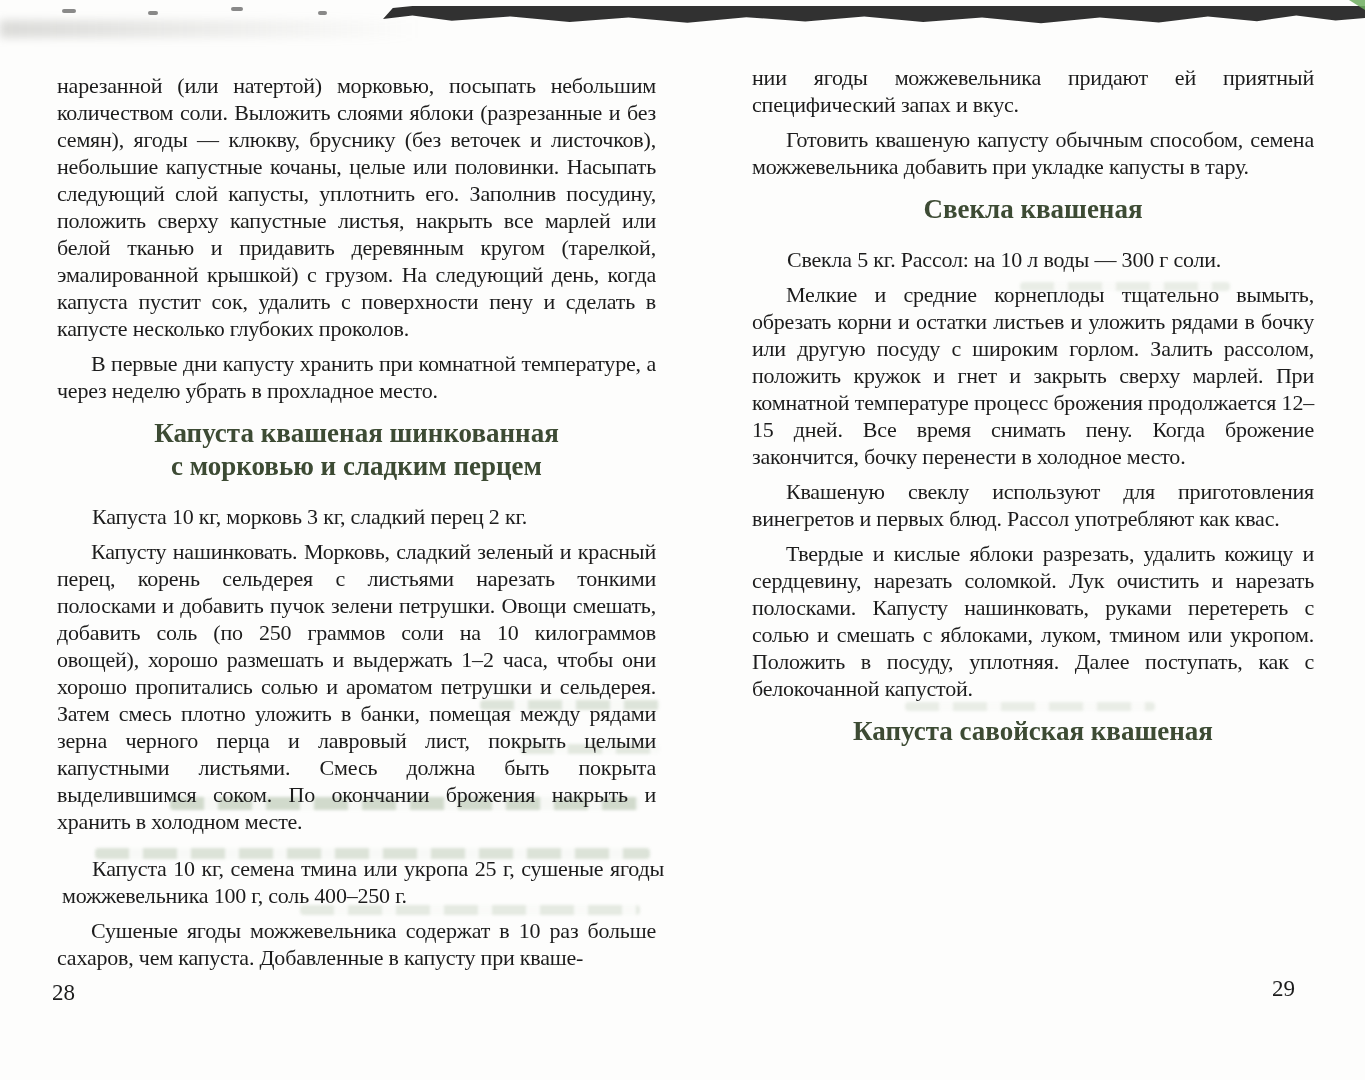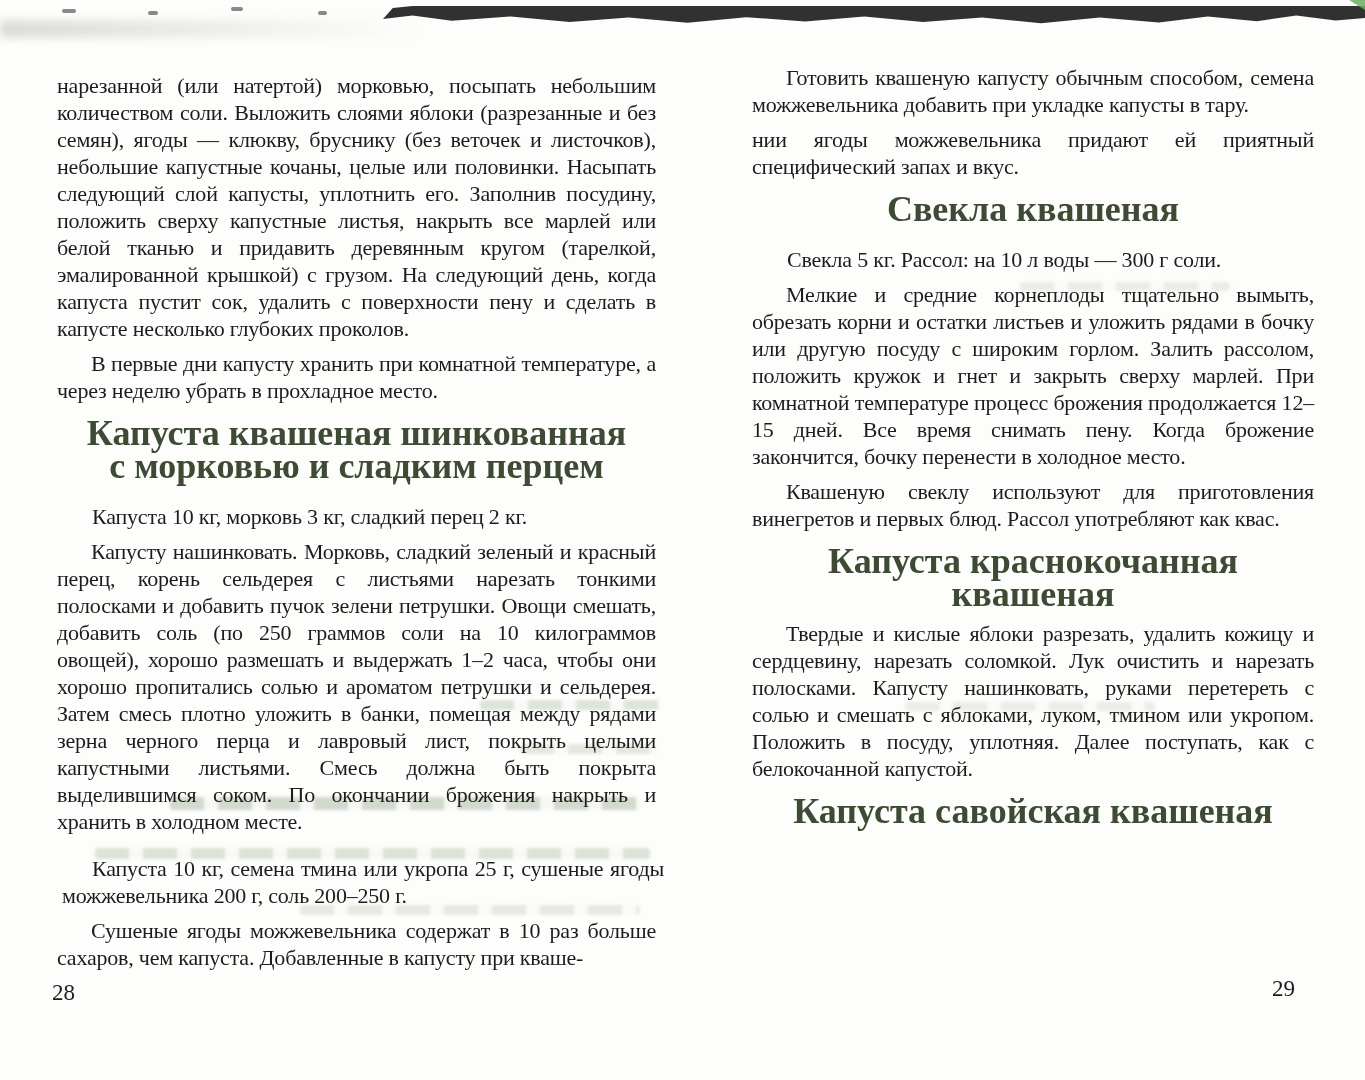--- a/index.html
+++ b/index.html
@@ -90,21 +90,21 @@
   .page-left  { left: 49px;  top: 64px; width: 615px; }
   .page-right { left: 744px; top: 56px; width: 578px; }
 
   .para { margin: 8px; }
   .para.indent { text-indent: 34px; }
 
   .heading {
     font-weight: bold;
     color: #3d4b34;
     text-align: center;
-    font-size: 36px;
+    font-size: 27px;
     line-height: 33px;
     margin: 13px 0 9px 0;
     white-space: pre-line;
     letter-spacing: 0;
   }
 
   .ingredients {
     margin: 20px 0 5px 0;
     padding-left: 13px;
     text-indent: 30px;
@@ -138,30 +138,29 @@
 <div class="bleed b6"></div>
 <div class="bleed b7"></div>
 
 <div class="page page-left">
   <p class="para">нарезанной (или натертой) морковью, посыпать небольшим количеством соли. Выложить слоями яблоки (разрезанные и без семян), ягоды — клюкву, бруснику (без веточек и листочков), небольшие капустные кочаны, целые или половинки. Насыпать следующий слой капусты, уплотнить его. Заполнив посудину, положить сверху капустные листья, накрыть все марлей или белой тканью и придавить деревянным кругом (тарелкой, эмалированной крышкой) с грузом. На следующий день, когда капуста пустит сок, удалить с поверхности пену и сделать в капусте несколько глубоких проколов.</p>
   <p class="para indent">В первые дни капусту хранить при комнатной температуре, а через неделю убрать в прохладное место.</p>
   <h2 class="heading">Капуста квашеная шинкованная
 с морковью и сладким перцем</h2>
   <p class="ingredients">Капуста 10 кг, морковь 3 кг, сладкий перец 2 кг.</p>
   <p class="para indent">Капусту нашинковать. Морковь, сладкий зеленый и красный перец, корень сельдерея с листьями нарезать тонкими полосками и добавить пучок зелени петрушки. Овощи смешать, добавить соль (по 250 граммов соли на 10 килограммов овощей), хорошо размешать и выдержать 1–2 часа, чтобы они хорошо пропитались солью и ароматом петрушки и сельдерея. Затем смесь плотно уложить в банки, помещая между рядами зерна черного перца и лавровый лист, покрыть целыми капустными листьями. Смесь должна быть покрыта выделившимся соком. По окончании брожения накрыть и хранить в холодном месте.</p>
-  <p class="ingredients">Капуста 10 кг, семена тмина или укропа 25 г, сушеные ягоды можжевельника 200 г, соль 200–250 г.</p>
+  <p class="ingredients">Капуста 10 кг, семена тмина или укропа 25 г, сушеные ягоды можжевельника 100 г, соль 400–250 г.</p>
   <p class="para indent">Сушеные ягоды можжевельника содержат в 10 раз больше сахаров, чем капуста. Добавленные в капусту при кваше-</p>
 </div>
 
 <div class="page page-right">
+  <p class="para">нии ягоды можжевельника придают ей приятный специфический запах и вкус.</p>
   <p class="para indent">Готовить квашеную капусту обычным способом, семена можжевельника добавить при укладке капусты в тару.</p>
-  <p class="para">нии ягоды можжевельника придают ей приятный специфический запах и вкус.</p>
   <h2 class="heading">Свекла квашеная</h2>
   <p class="ingredients">Свекла 5 кг. Рассол: на 10 л воды — 300 г соли.</p>
   <p class="para indent">Мелкие и средние корнеплоды тщательно вымыть, обрезать корни и остатки листьев и уложить рядами в бочку или другую посуду с широким горлом. Залить рассолом, положить кружок и гнет и закрыть сверху марлей. При комнатной температуре процесс брожения продолжается 12–15 дней. Все время снимать пену. Когда брожение закончится, бочку перенести в холодное место.</p>
   <p class="para indent">Квашеную свеклу используют для приготовления винегретов и первых блюд. Рассол употребляют как квас.</p>
-  <h2 class="heading">Капуста краснокочанная квашеная</h2>
   <p class="para indent">Твердые и кислые яблоки разрезать, удалить кожицу и сердцевину, нарезать соломкой. Лук очистить и нарезать полосками. Капусту нашинковать, руками перетереть с солью и смешать с яблоками, луком, тмином или укропом. Положить в посуду, уплотняя. Далее поступать, как с белокочанной капустой.</p>
   <h2 class="heading">Капуста савойская квашеная</h2>
 </div>
 
 <div class="pagenum left">28</div>
 <div class="pagenum right">29</div>
 
 </body></html>

